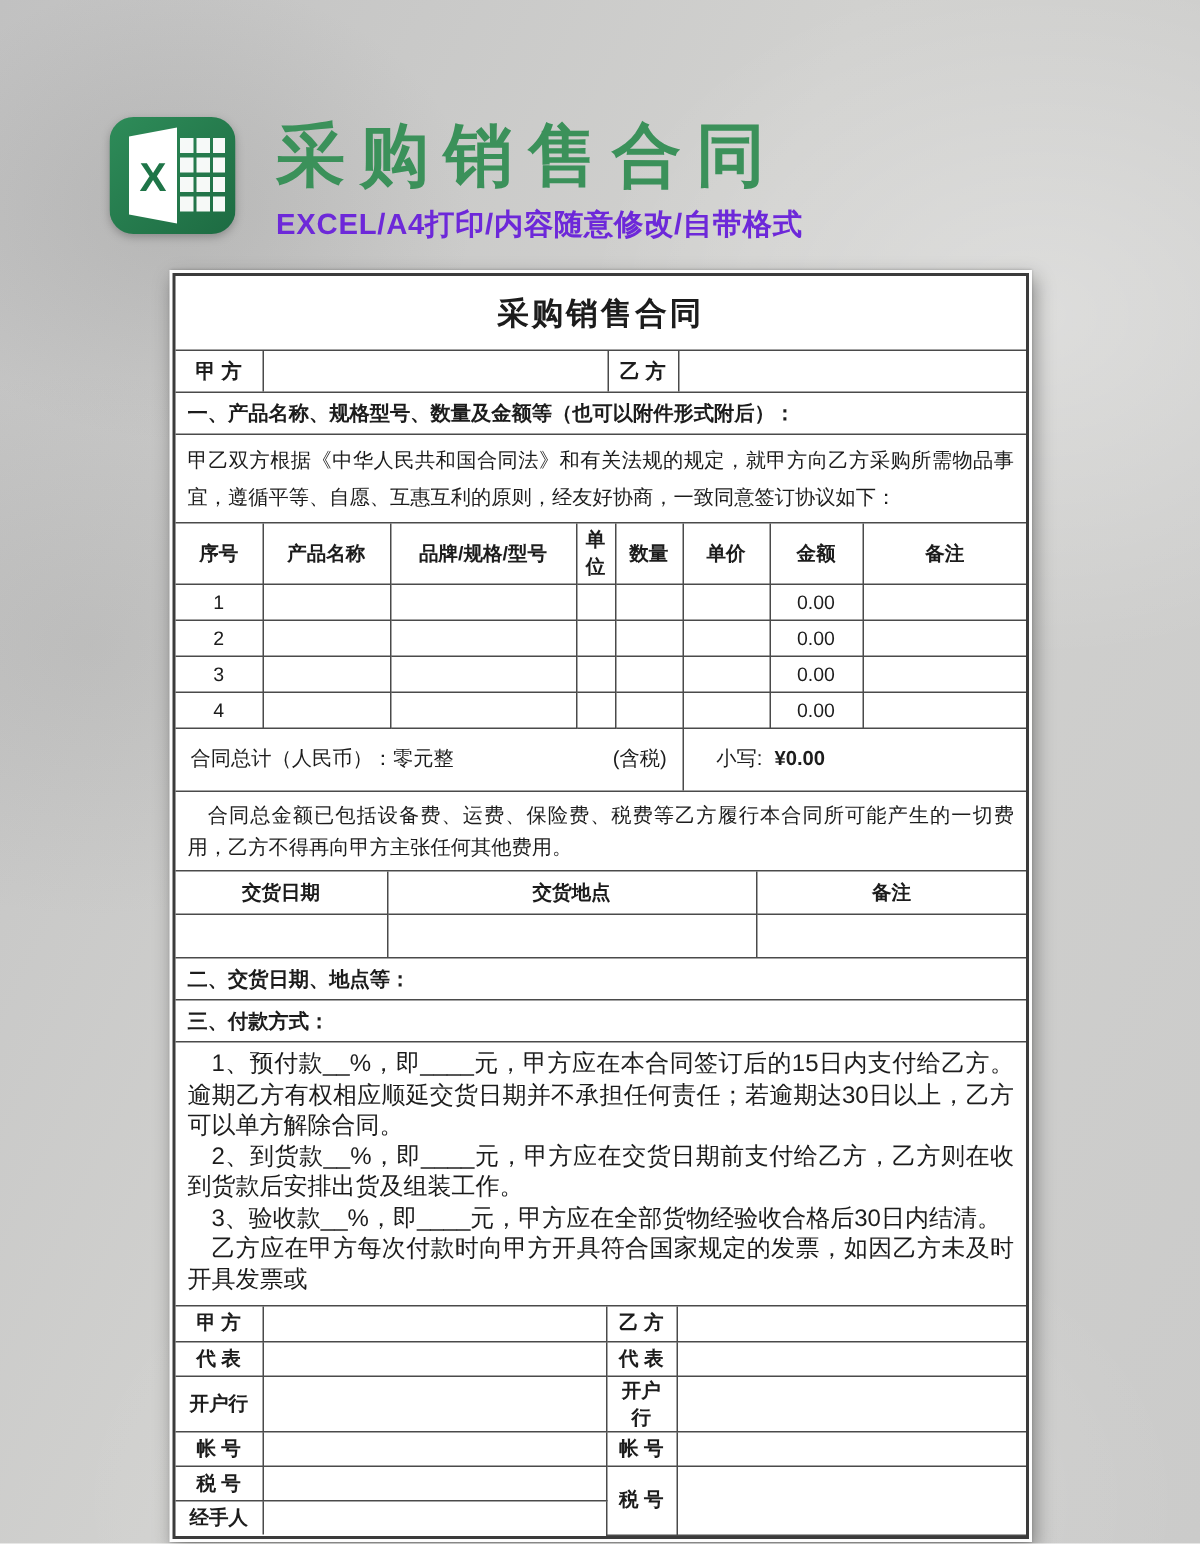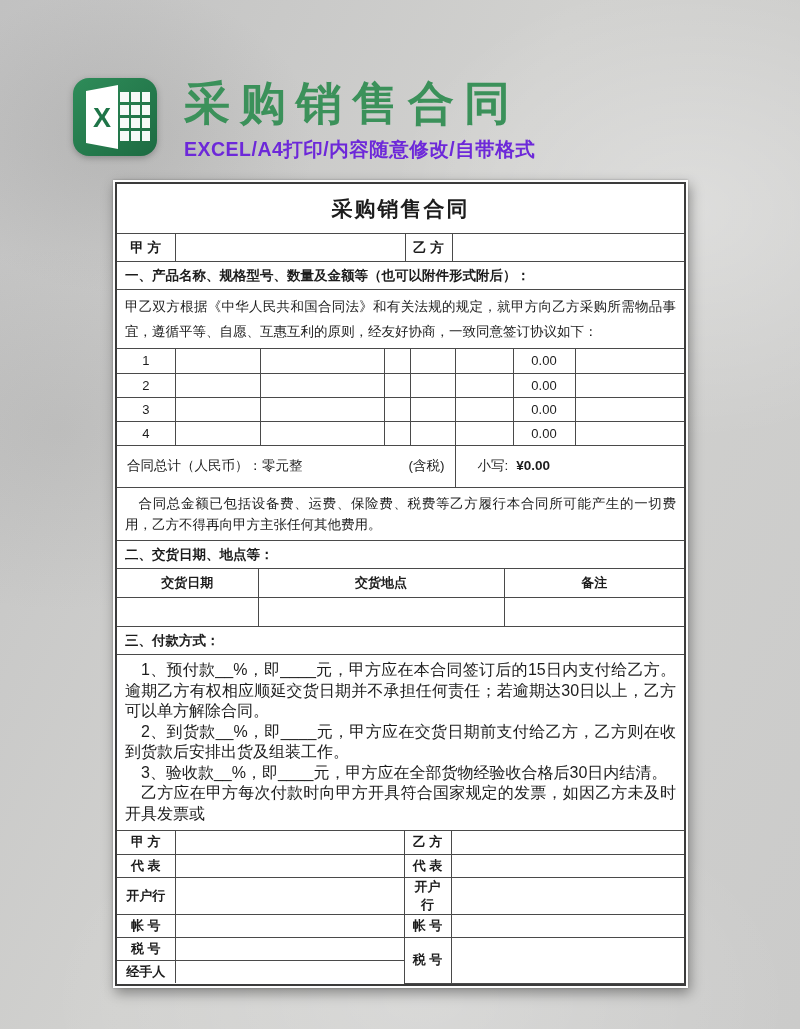--- a/index.html
+++ b/index.html
@@ -142,20 +142,30 @@
           <col style="width:58px">
             <col style="width:85px">
             <col style="width:124px">
             <col style="width:26px">
           <col style="width:45px">
             <col style="width:58px">
             <col style="width:62px">
             <col>
         </colgroup>
         <tbody>
+            <tr class="hrow">
+          <th>序号</th>
+          <th>产品名称</th>
+          <th>品牌/规格/型号</th>
+          <th style="padding:0 2px;">单位</th>
+          <th>数量</th>
+          <th>单价</th>
+          <th>金额</th>
+          <th>备注</th>
+        </tr>
         <tr class="drow">
           <td>1</td>
           <td></td>
           <td></td>
           <td></td>
           <td></td>
           <td></td>
           <td>0.00</td>
           <td></td>
         </tr>
@@ -198,22 +208,20 @@
           </td>
           <td colspan="3" class="small-cell">
             <span>小写:</span><span class="small-val">¥0.00</span>
           </td>
         </tr>
       </tbody>
         </table>
     </div>
 
     <div class="blk para note">合同总金额已包括设备费、运费、保险费、税费等乙方履行本合同所可能产生的一切费用，乙方不得再向甲方主张任何其他费用。</div>
-
-    <div class="blk sec-title">二、交货日期、地点等：</div>
 
     <div class="blk">
       <table class="dlv-tbl">
         <colgroup>
             <col style="width:141px">
             <col style="width:246px">
             <col>
           </colgroup>
         <tbody>
             <tr class="hrow">
@@ -223,20 +231,22 @@
         </tr>
         <tr class="drow">
           <td></td>
           <td></td>
           <td></td>
         </tr>
       </tbody>
         </table>
     </div>
 
+    <div class="blk sec-title">二、交货日期、地点等：</div>
+
     <div class="blk sec-title">三、付款方式：</div>
 
     <div class="blk pay">
       <p>1、预付款__%，即____元，甲方应在本合同签订后的15日内支付给乙方。逾期乙方有权相应顺延交货日期并不承担任何责任；若逾期达30日以上，乙方可以单方解除合同。</p>
       <p>2、到货款__%，即____元，甲方应在交货日期前支付给乙方，乙方则在收到货款后安排出货及组装工作。</p>
       <p>3、验收款__%，即____元，甲方应在全部货物经验收合格后30日内结清。</p>
       <p>乙方应在甲方每次付款时向甲方开具符合国家规定的发票，如因乙方未及时开具发票或</p>
     </div>
 
     <div class="blk">

